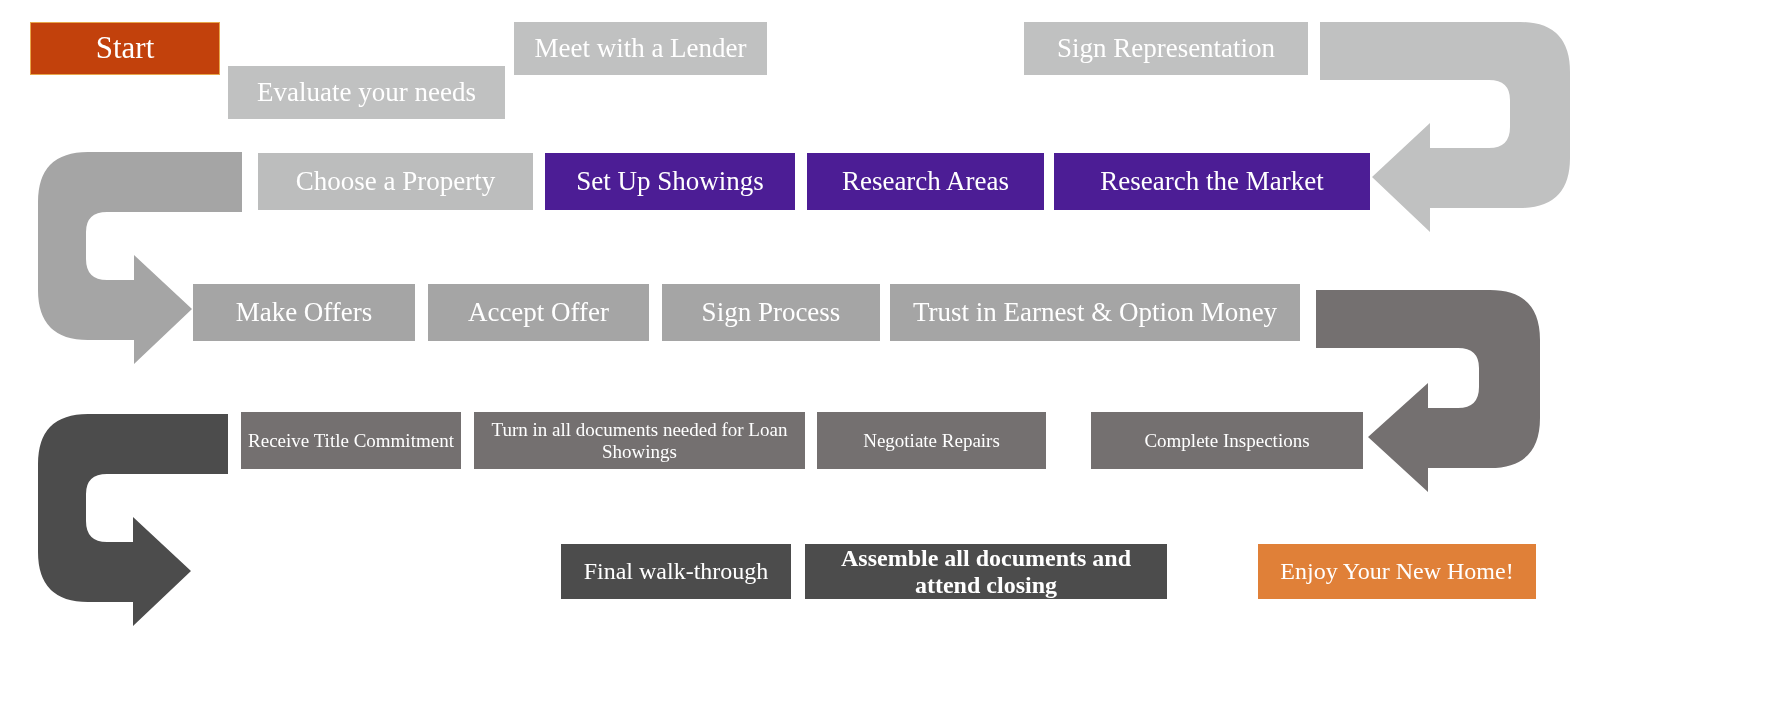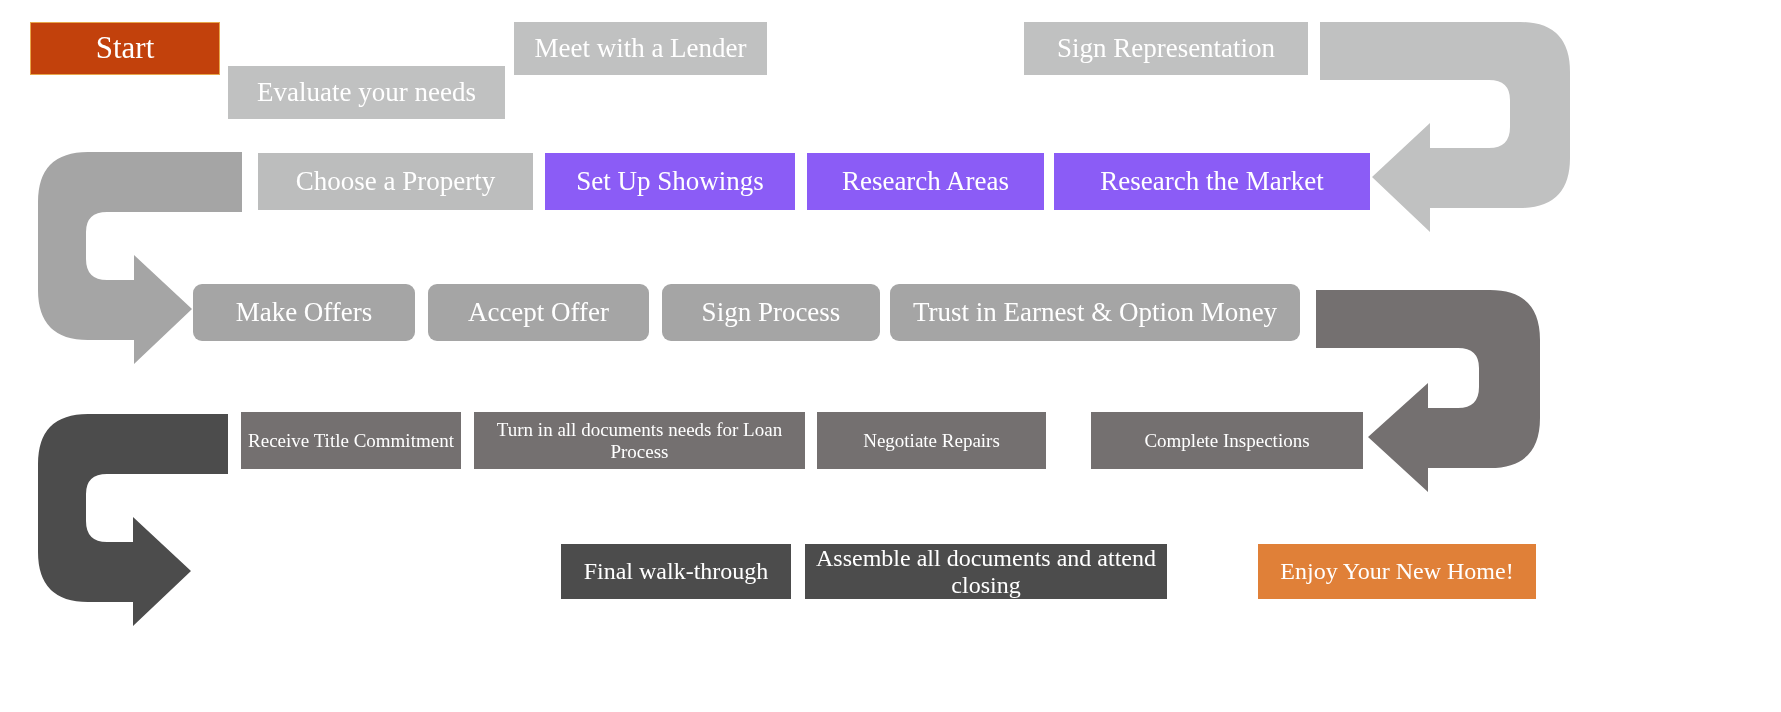--- a/index.html
+++ b/index.html
@@ -37,23 +37,23 @@
     z-index: 5;
   }
   .r1 { height: 53px; font-size: 27px; }
   .r2 { height: 57px; font-size: 27px; }
   .r3 { height: 57px; font-size: 27px; }
   .r4 { height: 57px; font-size: 19px; }
   .r5 { height: 55px; font-size: 24px; }
 
   .tone-start  { background: #c2410c; border: 1px solid #e8a64a; }
   .tone-l1     { background: #c0c1c1; }
-  .tone-l2     { background: #8b5cf6; }
+  .tone-l2     { background: #4c1d95; }
   .tone-l2b    { background: #bcbdbd; }
-  .tone-l3     { background: #a5a5a5; border-radius: 9px; }
+  .tone-l3     { background: #a5a5a5; }
   .tone-l4     { background: #747070; }
   .tone-l5     { background: #4c4c4c; }
   .tone-end    { background: #e08038; }
 
   .big-start { font-size: 31px; }
 </style>
 </head>
 <body>
 
 <div id="canvas">
@@ -149,26 +149,26 @@
   <div class="step r3 tone-l3" style="left:193px; top:284px; width:222px;">Make Offers</div>
 
   <div class="step r3 tone-l3" style="left:428px; top:284px; width:221px;">Accept Offer</div>
 
   <div class="step r3 tone-l3" style="left:662px; top:284px; width:218px;">Sign Process</div>
 
   <div class="step r3 tone-l3" style="left:890px; top:284px; width:410px;">Trust in Earnest &amp; Option Money</div>
 
   <div class="step r4 tone-l4" style="left:241px; top:412px; width:220px;">Receive Title Commitment</div>
 
-  <div class="step r4 tone-l4" style="left:474px; top:412px; width:331px;">Turn in all documents needs for Loan Process</div>
+  <div class="step r4 tone-l4" style="left:474px; top:412px; width:331px;">Turn in all documents needed for Loan Showings</div>
 
   <div class="step r4 tone-l4" style="left:817px; top:412px; width:229px;">Negotiate Repairs</div>
 
   <div class="step r4 tone-l4" style="left:1091px; top:412px; width:272px;">Complete Inspections</div>
 
 
   <div class="step r5 tone-l5" style="left:561px; top:544px; width:230px;">Final walk-through</div>
 
-  <div class="step r5 tone-l5" style="left:805px; top:544px; width:362px;">Assemble all documents and attend closing</div>
+  <div class="step r5 tone-l5" style="left:805px; top:544px; width:362px;font-weight:bold;">Assemble all documents and attend closing</div>
 
   <div class="step r5 tone-end" style="left:1258px; top:544px; width:278px;">Enjoy Your New Home!</div>
 
 </div>
 
 </body></html>

